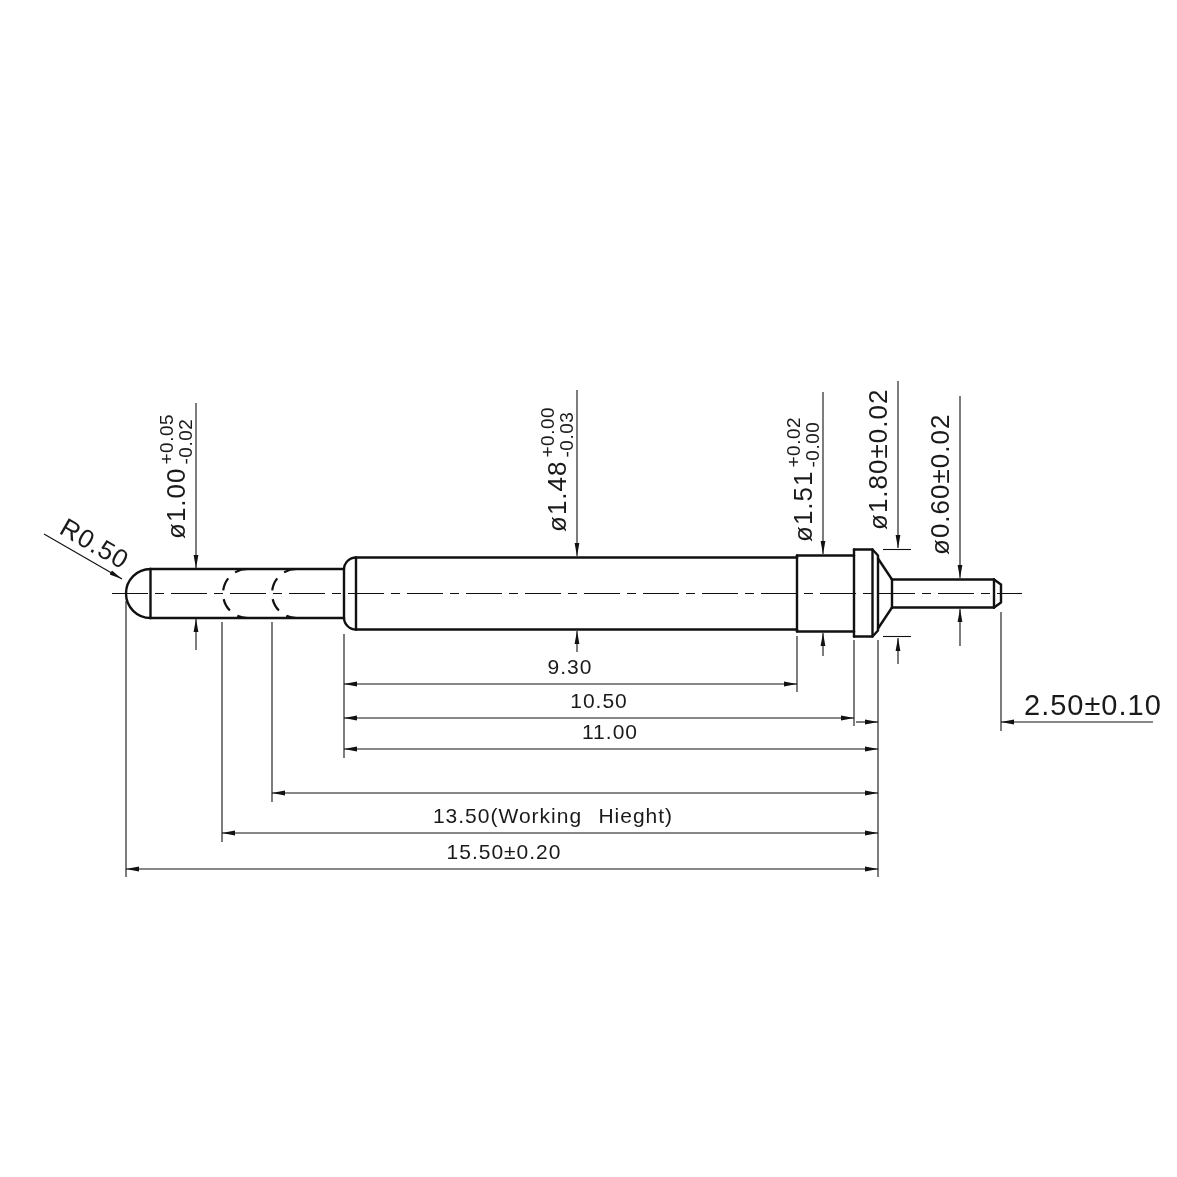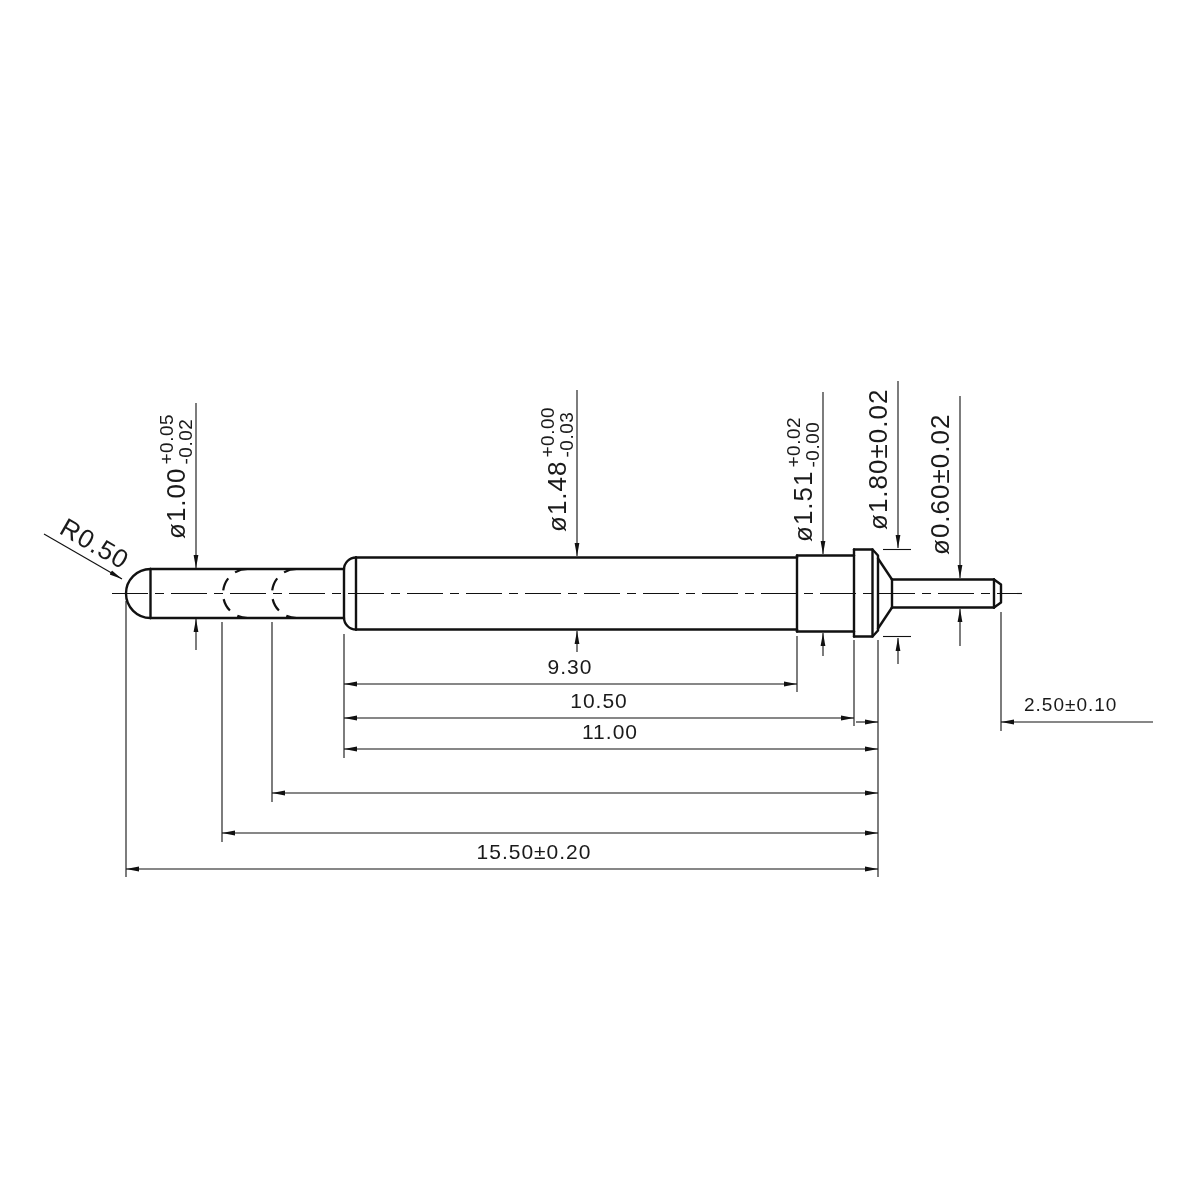--- a/index.html
+++ b/index.html
@@ -19,21 +19,21 @@
     white-space:nowrap;
     color:#1a1a1a;
   }
   .dimlabel{
     transform:translateX(-50%);
     font-size:21px;
     word-spacing:0.45em;
     height:32px;line-height:32px;
   }
   .dimlabel-left{
-    font-size:19px;
+    font-size:29px;
     height:32px;line-height:32px;
   }
   .vlabel{
     display:flex;
     align-items:center;
     gap:3px;
     height:44px;
     transform-origin:0 100%;
     transform:rotate(-90deg);
   }
@@ -178,16 +178,17 @@
 
   <div class="lbl vlabel" style="left:962px; top:511px;">
     <span>ø0.60±0.02</span>
   </div>
 
   <div class="lbl rlabel" style="left:55px; top:508px;">R0.50</div>
 
   <div class="lbl dimlabel" style="left:570px; top:651px;">9.30</div>
   <div class="lbl dimlabel" style="left:599px; top:685px;">10.50</div>
   <div class="lbl dimlabel" style="left:610px; top:716px;">11.00</div>
-  <div class="lbl dimlabel" style="left:534px; top:836px;">15.50±0.20</div>
+  <div class="lbl dimlabel" style="left:553px; top:800px;">13.50(Working Hieght)</div>
+  <div class="lbl dimlabel" style="left:504px; top:836px;">15.50±0.20</div>
   <div class="lbl dimlabel-left" style="left:1024px; top:689px;">2.50±0.10</div>
 
 </div>
 
 </body></html>

